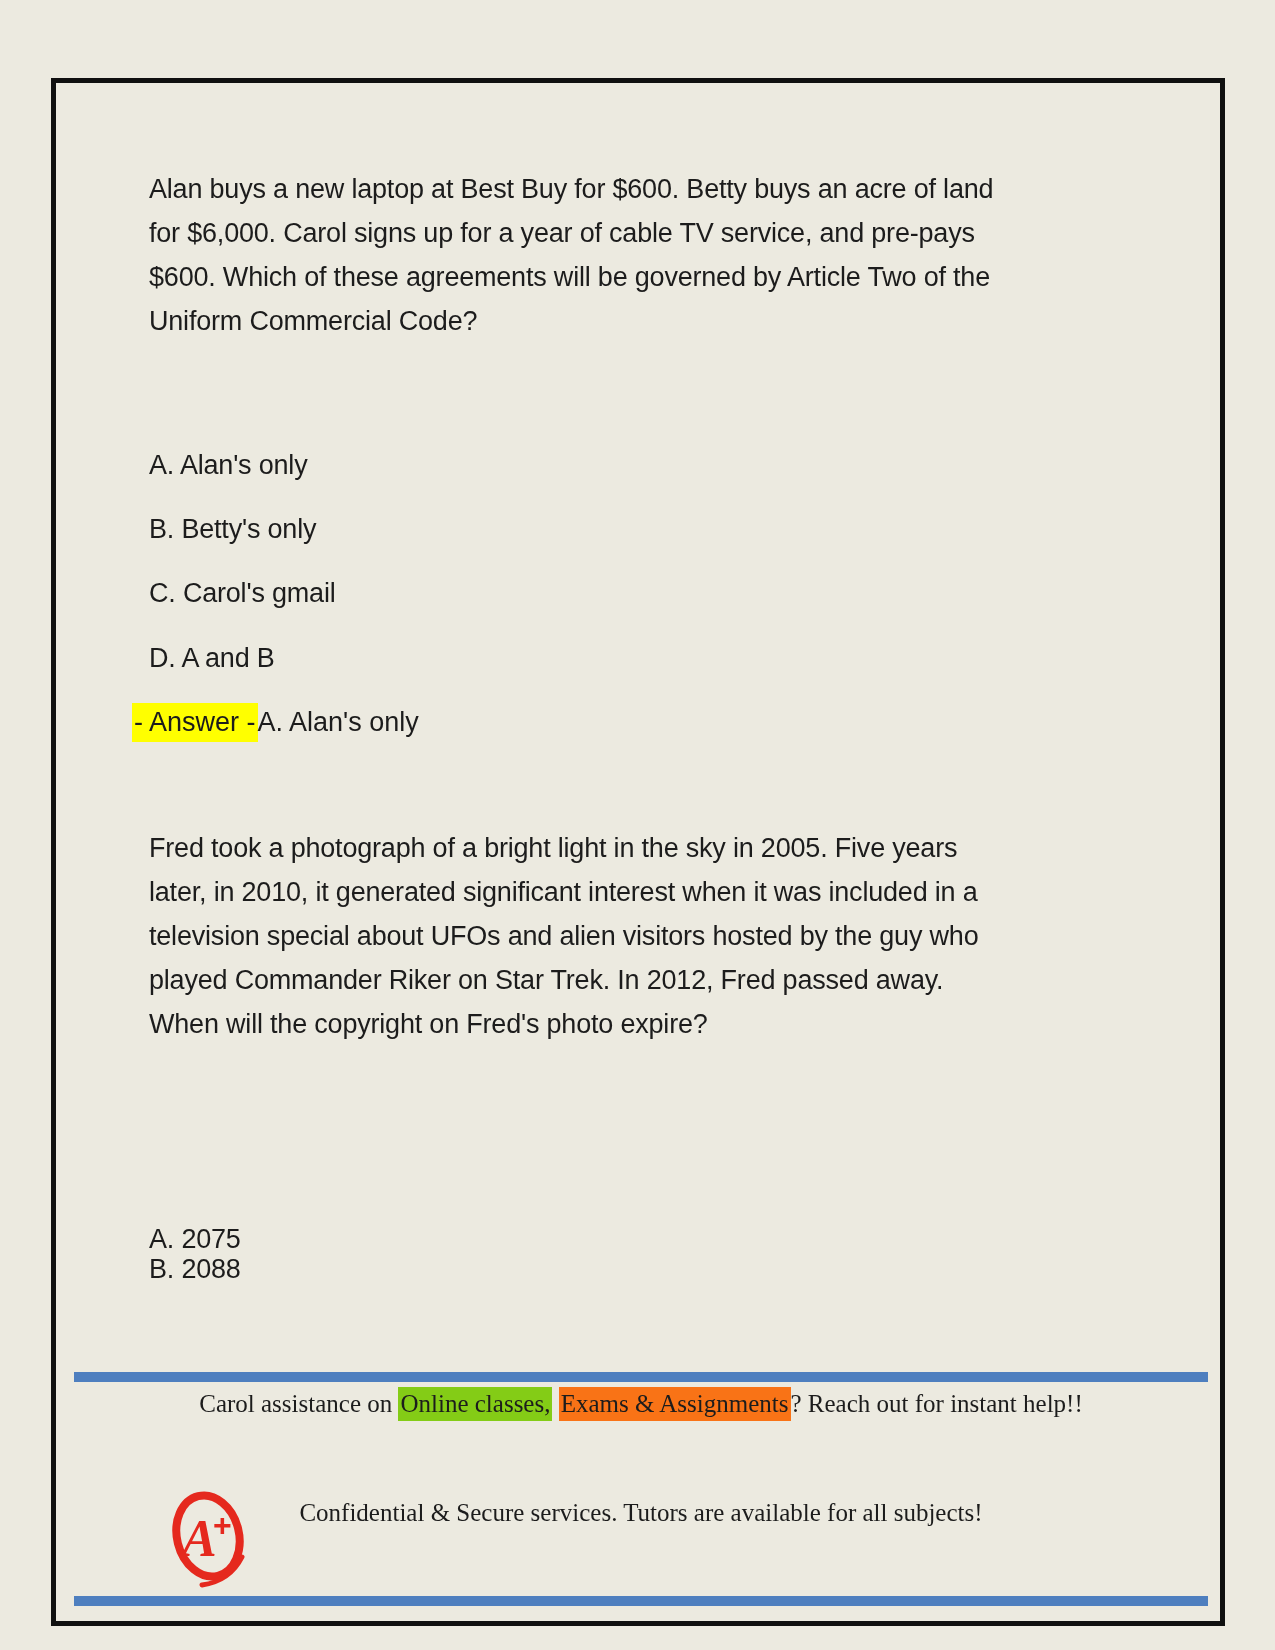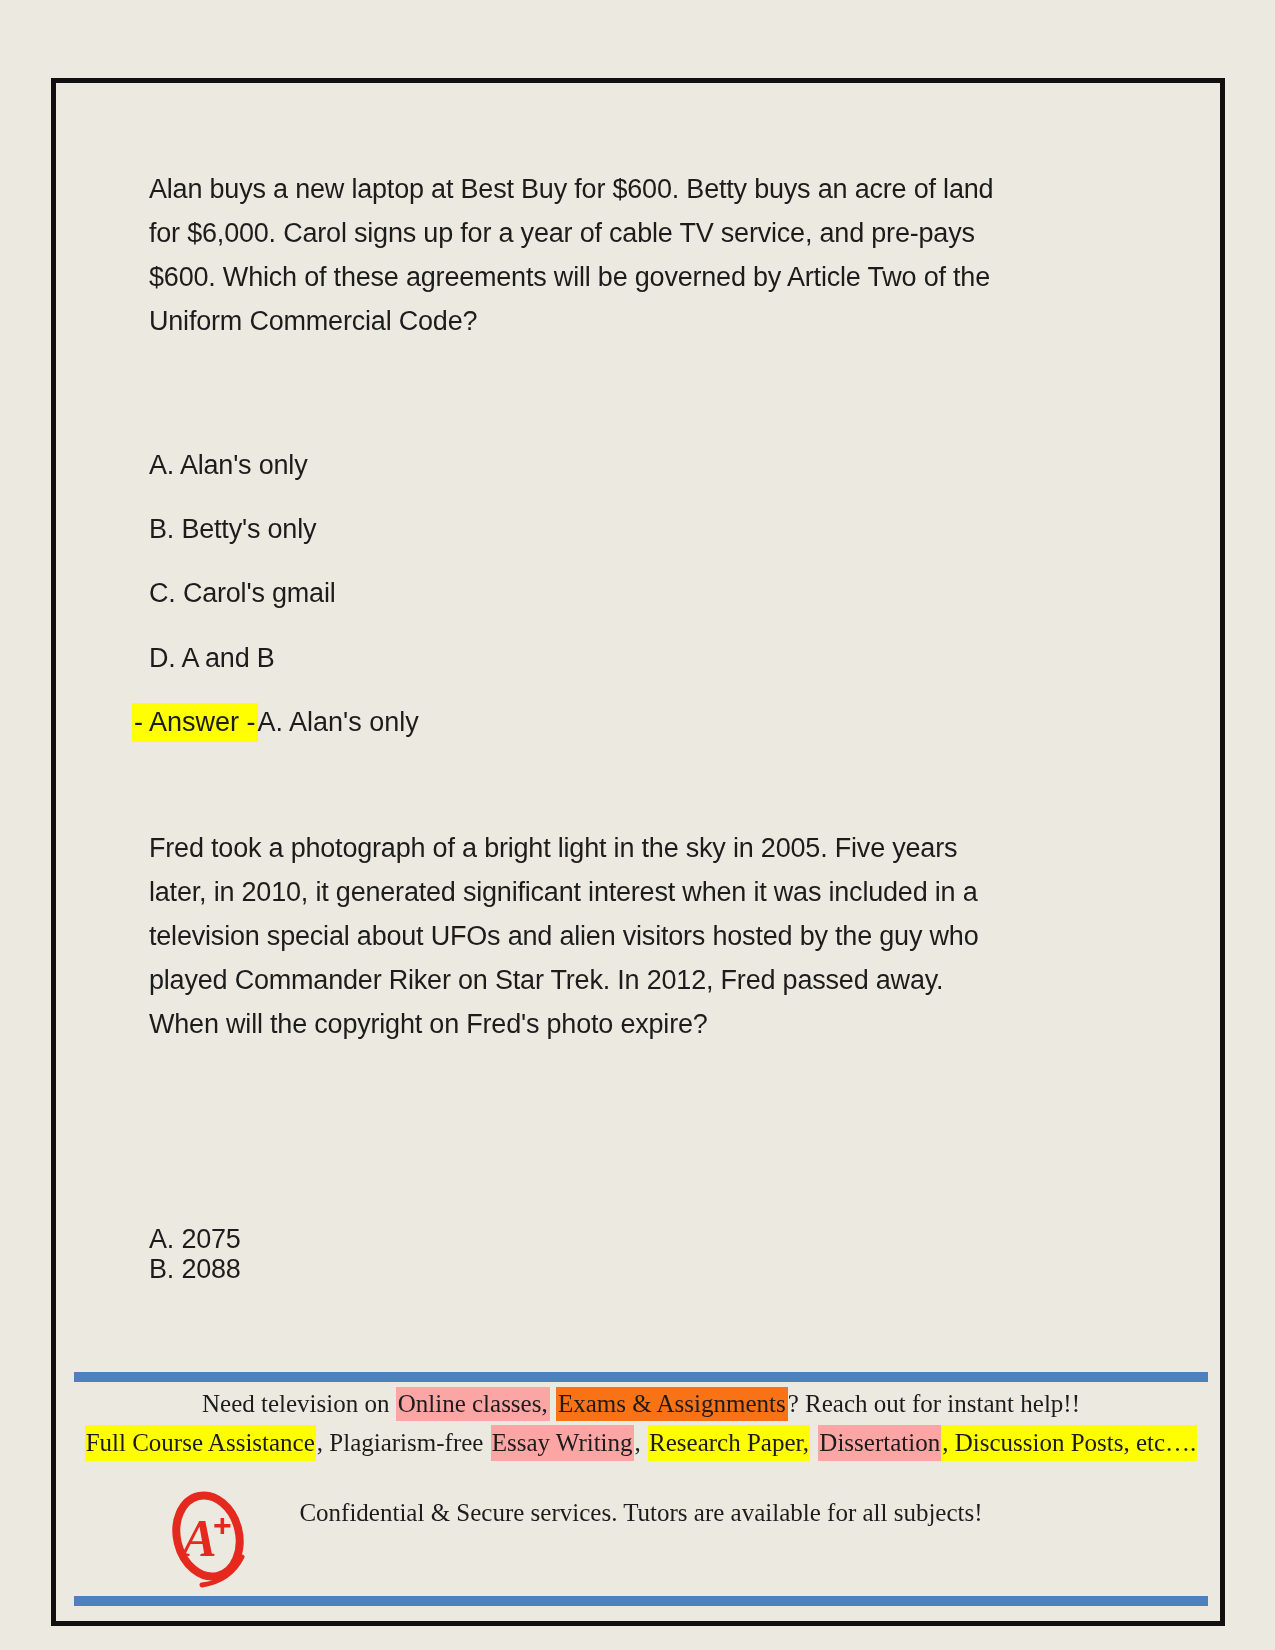--- a/index.html
+++ b/index.html
@@ -32,21 +32,21 @@
   .q2 { top: 743px; }
   .opt {
     position: absolute;
     left: 93px;
     font-size: 27px;
     line-height: 36px;
     letter-spacing: -0.2px;
   }
   .answer-line { position: absolute; left: 76px; top: 620px; font-size: 27px; line-height: 38px; }
   .hl-yellow { background: #FFFF00; }
-  .hl-cyan   { background: #fca5a5; text-align: center; }
+  .hl-cyan   { background: #84cc16; text-align: center; }
   .hl-green  { background: #f97316; text-align: right; }
   .answer-label { padding: 4px 2px 5px 2px; }
 
   
   .divider {
     position: absolute;
     left: 18px;               
     width: 1134px; height: 10px;
     background: #4E7FBF;
   }
@@ -101,23 +101,22 @@
   <div class="qtext q2">Fred took a photograph of a bright light in the sky in 2005. Five years
 later, in 2010, it generated significant interest when it was included in a
 television special about UFOs and alien visitors hosted by the guy who
 played Commander Riker on Star Trek. In 2012, Fred passed away.
 When will the copyright on Fred's photo expire?</div>
   <div class="opt" style="top:1138px">A. 2075</div>
   <div class="opt" style="top:1168px">B. 2088</div>
 
   <div class="divider divider-top"></div>
 
-  <div class="footer-line footer-line1"><span>Need television on </span><span class="hl-cyan">Online classes,</span><span> </span><span class="hl-green">Exams &amp; Assignments</span><span>? Reach out for instant help!!</span></div>
+  <div class="footer-line footer-line1"><span>Carol assistance on </span><span class="hl-cyan">Online classes,</span><span> </span><span class="hl-green">Exams &amp; Assignments</span><span>? Reach out for instant help!!</span></div>
 
-  <div class="footer-line footer-line2"><span class="hl-yellow">Full Course Assistance</span><span>, Plagiarism-free </span><span class="hl-cyan">Essay Writing</span><span>, </span><span class="hl-yellow">Research Paper,</span><span> </span><span class="hl-cyan">Dissertation</span><span class="hl-yellow">, Discussion Posts, etc….</span></div>
 
   <svg class="logo" viewBox="0 0 82 100">
     <ellipse cx="40" cy="47" rx="31" ry="41" fill="none" stroke="#E5291E" stroke-width="8" transform="rotate(-14 40 47)"></ellipse>
     <path d="M 34 96 Q 62 92 74 68" fill="none" stroke="#E5291E" stroke-width="5" stroke-linecap="round"></path>
     <text x="14" y="67" font-family="Liberation Serif, serif" font-style="italic" font-weight="bold" font-size="52" fill="#E5291E">A</text>
     <text x="45" y="47" font-family="Liberation Sans, sans-serif" font-weight="bold" font-size="32" fill="#E5291E">+</text>
   </svg>
 
   <div class="footer-line footer-line3">Confidential &amp; Secure services. Tutors are available for all subjects!</div>
 

